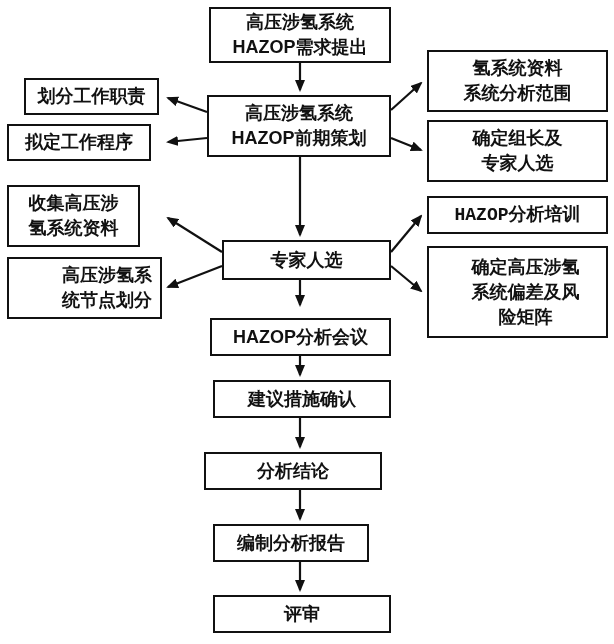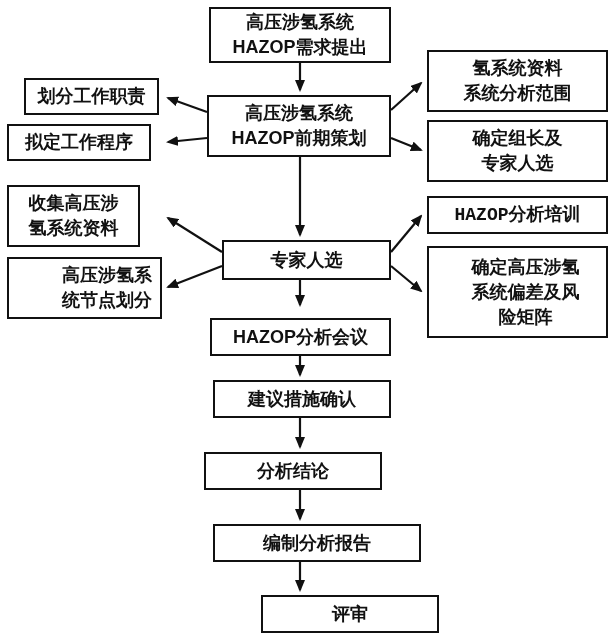--- a/index.html
+++ b/index.html
@@ -40,22 +40,22 @@
   .n5  { left:427px; top:50px;  width:181px; height:62px; }
   .n6  { left:427px; top:120px; width:181px; height:62px; }
   .n7  { left:7px;   top:185px; width:133px; height:62px; }
   .n8  { left:7px;   top:257px; width:155px; height:62px;padding-left:45px; }
   .n9  { left:222px; top:240px; width:169px; height:40px; }
   .n10 { left:427px; top:196px; width:181px; height:38px;font-family:Liberation Mono, monospace; }
   .n11 { left:427px; top:246px; width:181px; height:92px;padding-left:16px; }
   .n12 { left:210px; top:310px; width:181px; height:38px;margin-top:8px; }
   .n13 { left:213px; top:380px; width:178px; height:38px; }
   .n14 { left:204px; top:452px; width:178px; height:38px; }
-  .n15 { left:213px; top:524px; width:208px; height:38px; }
-  .n16 { left:213px; top:595px; width:178px; height:38px;margin-left:48px; }
+  .n15 { left:213px; top:524px; width:156px; height:38px; }
+  .n16 { left:213px; top:595px; width:178px; height:38px; }
 </style>
 </head>
 <body>
 
 <div id="canvas">
 
   <svg id="arrow-layer" viewBox="0 0 614 644" xmlns="http://www.w3.org/2000/svg">
     <defs>
       <marker id="ah" markerWidth="12" markerHeight="10" refX="10" refY="5" orient="auto" markerUnits="userSpaceOnUse">
         <polygon points="0,0 12,5 0,10" fill="#111111"></polygon>

